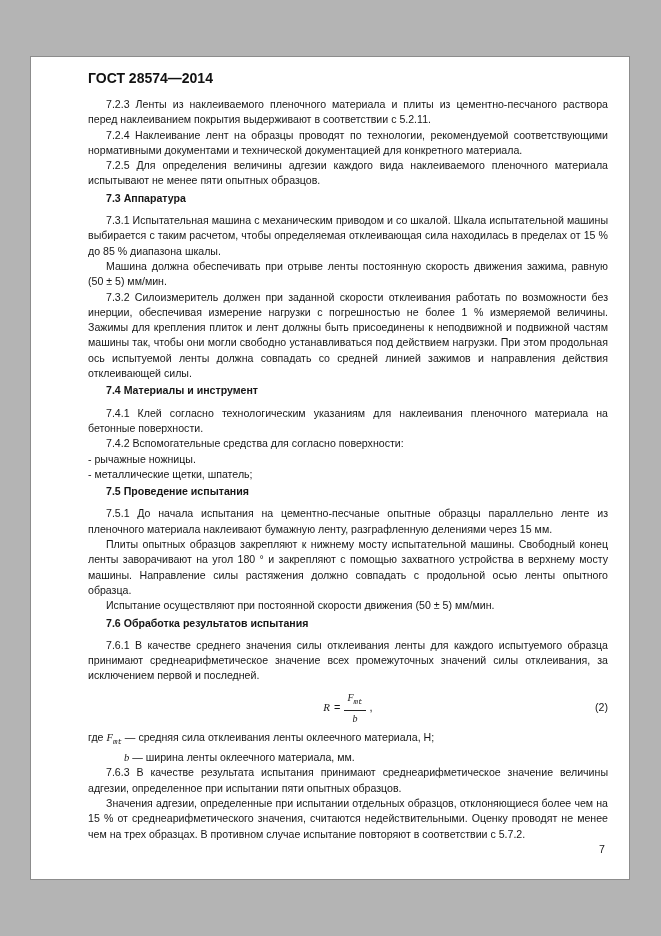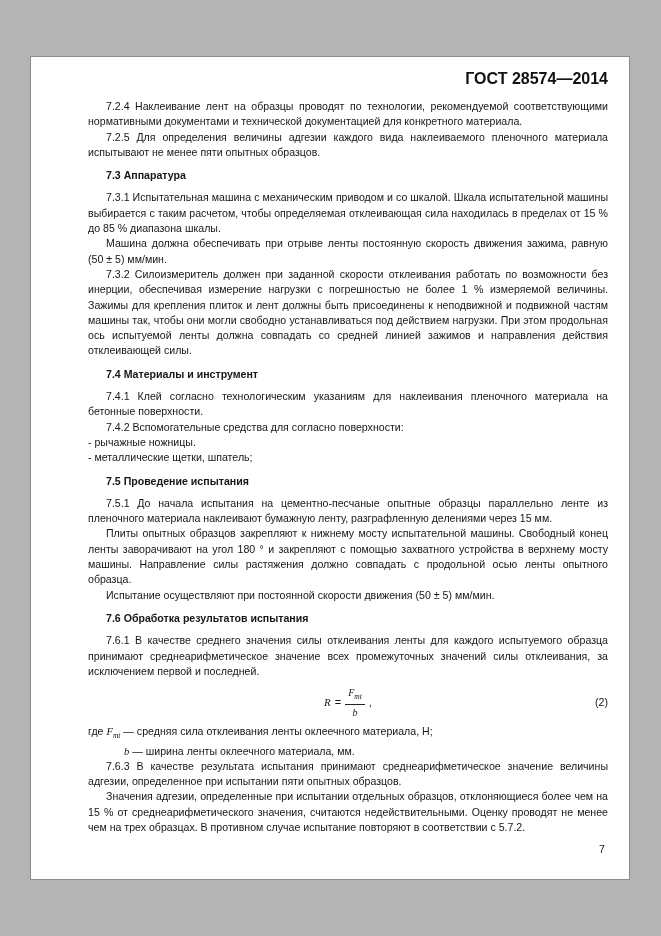--- a/index.html
+++ b/index.html
@@ -11,33 +11,33 @@
   }
   .page {
     position: absolute; left: 30px; top: 56px;
     width: 600px; height: 824px;
     background: #ffffff;
     border: 1px solid #8c8c8c;
     box-sizing: border-box;
     padding: 13px 21px 0 57px;
   }
   .doc-header {
-    font-size: 16px; font-weight: bold; text-align: right;
+    font-size: 14px; font-weight: bold; text-align: left;
     color: #111; margin: 0 0 11px 0;
   }
   .body-text {
     font-size: 10.6px; line-height: 15.3px;
     color: #161616; text-align: justify;
   }
   p { margin: 0; }
   .indent { text-indent: 18px; }
-  .heading { font-weight: bold; text-indent: 18px; margin: 8px 0 7px 0; }
+  .heading { font-weight: bold; text-indent: 18px; margin: 2px 0 7px 0; }
   .list-item { text-indent: 0; }
   .var { font-family: "Liberation Serif", serif; font-style: italic; }
-  sub { font-size: 7.5px; font-family: Liberation Serif, serif; font-style: italic; }
+  sub { font-size: 7.5px; font-family: Liberation Mono, monospace; font-style: italic; }
   .formula-row { position: relative; text-align: center; margin: 7px 0 5px 0; }
   .formula-main {
     display: inline-flex; align-items: center; gap: 4px;
     font-size: 11px; line-height: 13px;
   }
   .frac { display: inline-block; text-align: center; vertical-align: middle; font-size: 10px; }
   .frac .num { display: block; border-bottom: 1px solid #222; padding: 0 3px 1px 3px; }
   .frac .den { display: block; padding-top: 1px; }
   .formula-number { position: absolute; right: 0; top: 50%; transform: translateY(-50%); font-size: 10.6px; }
   .where-line2 { margin-left: 36px; }
@@ -45,20 +45,21 @@
 </style>
 </head>
 <body>
 
 <div class="page">
 
   <div class="doc-header">ГОСТ 28574—2014</div>
 
   <div class="body-text">
 
+    <p class="indent">7.2.3 Ленты из наклеиваемого пленочного материала и плиты из цементно-песчаного раствора перед наклеиванием покрытия выдерживают в соответствии с 5.2.11.</p>
     <p class="indent">7.2.4 Наклеивание лент на образцы проводят по технологии, рекомендуемой соответствующими нормативными документами и технической документацией для конкретного материала.</p>
     <p class="indent">7.2.5 Для определения величины адгезии каждого вида наклеиваемого пленочного материала испытывают не менее пяти опытных образцов.</p>
 
     <p class="heading">7.3 Аппаратура</p>
     <p class="indent">7.3.1 Испытательная машина с механическим приводом и со шкалой. Шкала испытательной машины выбирается с таким расчетом, чтобы определяемая отклеивающая сила находилась в пределах от 15 % до 85 % диапазона шкалы.</p>
     <p class="indent">Машина должна обеспечивать при отрыве ленты постоянную скорость движения зажима, равную (50 ± 5) мм/мин.</p>
     <p class="indent">7.3.2 Силоизмеритель должен при заданной скорости отклеивания работать по возможности без инерции, обеспечивая измерение нагрузки с погрешностью не более 1 % измеряемой величины. Зажимы для крепления плиток и лент должны быть присоединены к неподвижной и подвижной частям машины так, чтобы они могли свободно устанавливаться под действием нагрузки. При этом продольная ось испытуемой ленты должна совпадать со средней линией зажимов и направления действия отклеивающей силы.</p>
 
     <p class="heading">7.4 Материалы и инструмент</p>
     <p class="indent">7.4.1 Клей согласно технологическим указаниям для наклеивания пленочного материала на бетонные поверхности.</p>

